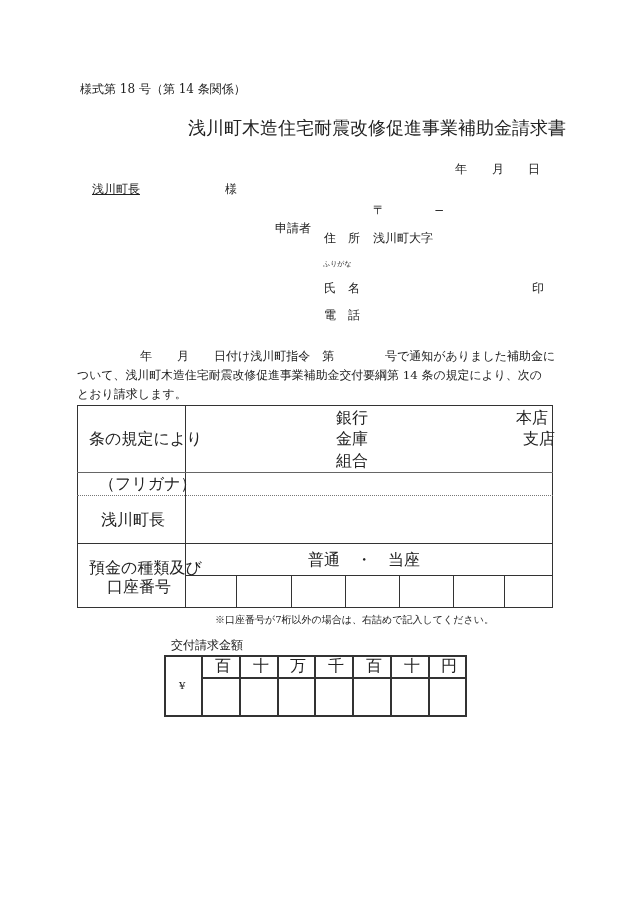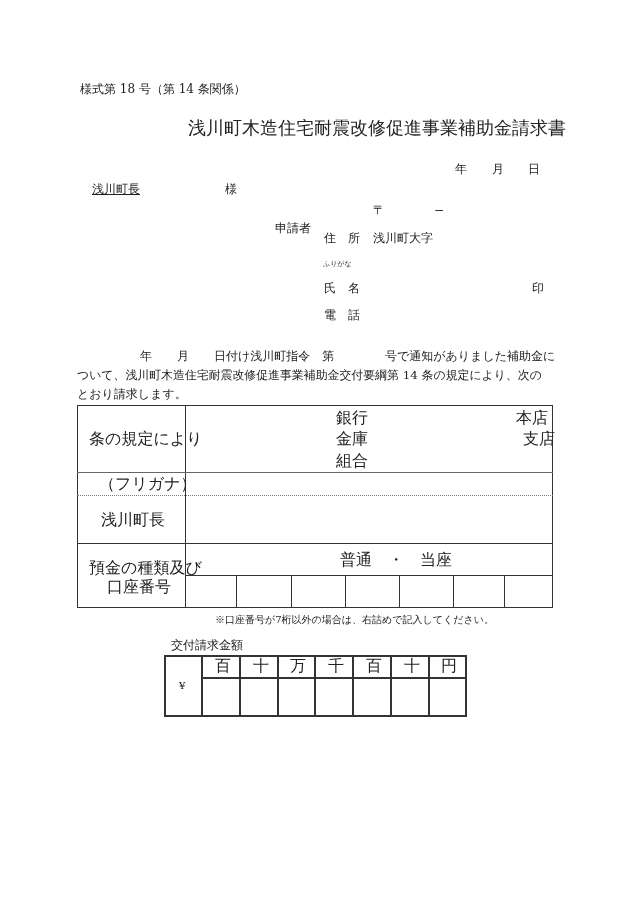--- a/index.html
+++ b/index.html
@@ -81,21 +81,21 @@
   <div class="abs" style="left:370px;top:410px;width:140px;height:58px;"></div>
 
   <div class="cell-text" style="left:99px;top:477px;">（フリガナ）</div>
   <div class="abs" style="left:187px;top:474px;width:364px;height:20px;"></div>
 
   <div class="cell-text" style="left:101px;top:513px;">浅川町長</div>
   <div class="abs" style="left:187px;top:497px;width:364px;height:45px;"></div>
 
   <div class="cell-text" style="left:89px;top:561px;">預金の種類及び</div>
   <div class="cell-text" style="left:107px;top:580px;">口座番号</div>
-  <div class="cell-text" style="left:340px;top:553px;">普通　・　当座</div>
+  <div class="cell-text" style="left:308px;top:553px;">普通　・　当座</div>
 
   <div class="abs" style="left:187px;top:577px;width:48px;height:29px;"></div>
   <div class="abs" style="left:238px;top:577px;width:52px;height:29px;"></div>
   <div class="abs" style="left:293px;top:577px;width:51px;height:29px;"></div>
   <div class="abs" style="left:347px;top:577px;width:51px;height:29px;"></div>
   <div class="abs" style="left:401px;top:577px;width:51px;height:29px;"></div>
   <div class="abs" style="left:455px;top:577px;width:48px;height:29px;"></div>
   <div class="abs" style="left:506px;top:577px;width:45px;height:29px;"></div>
 </div>
 

